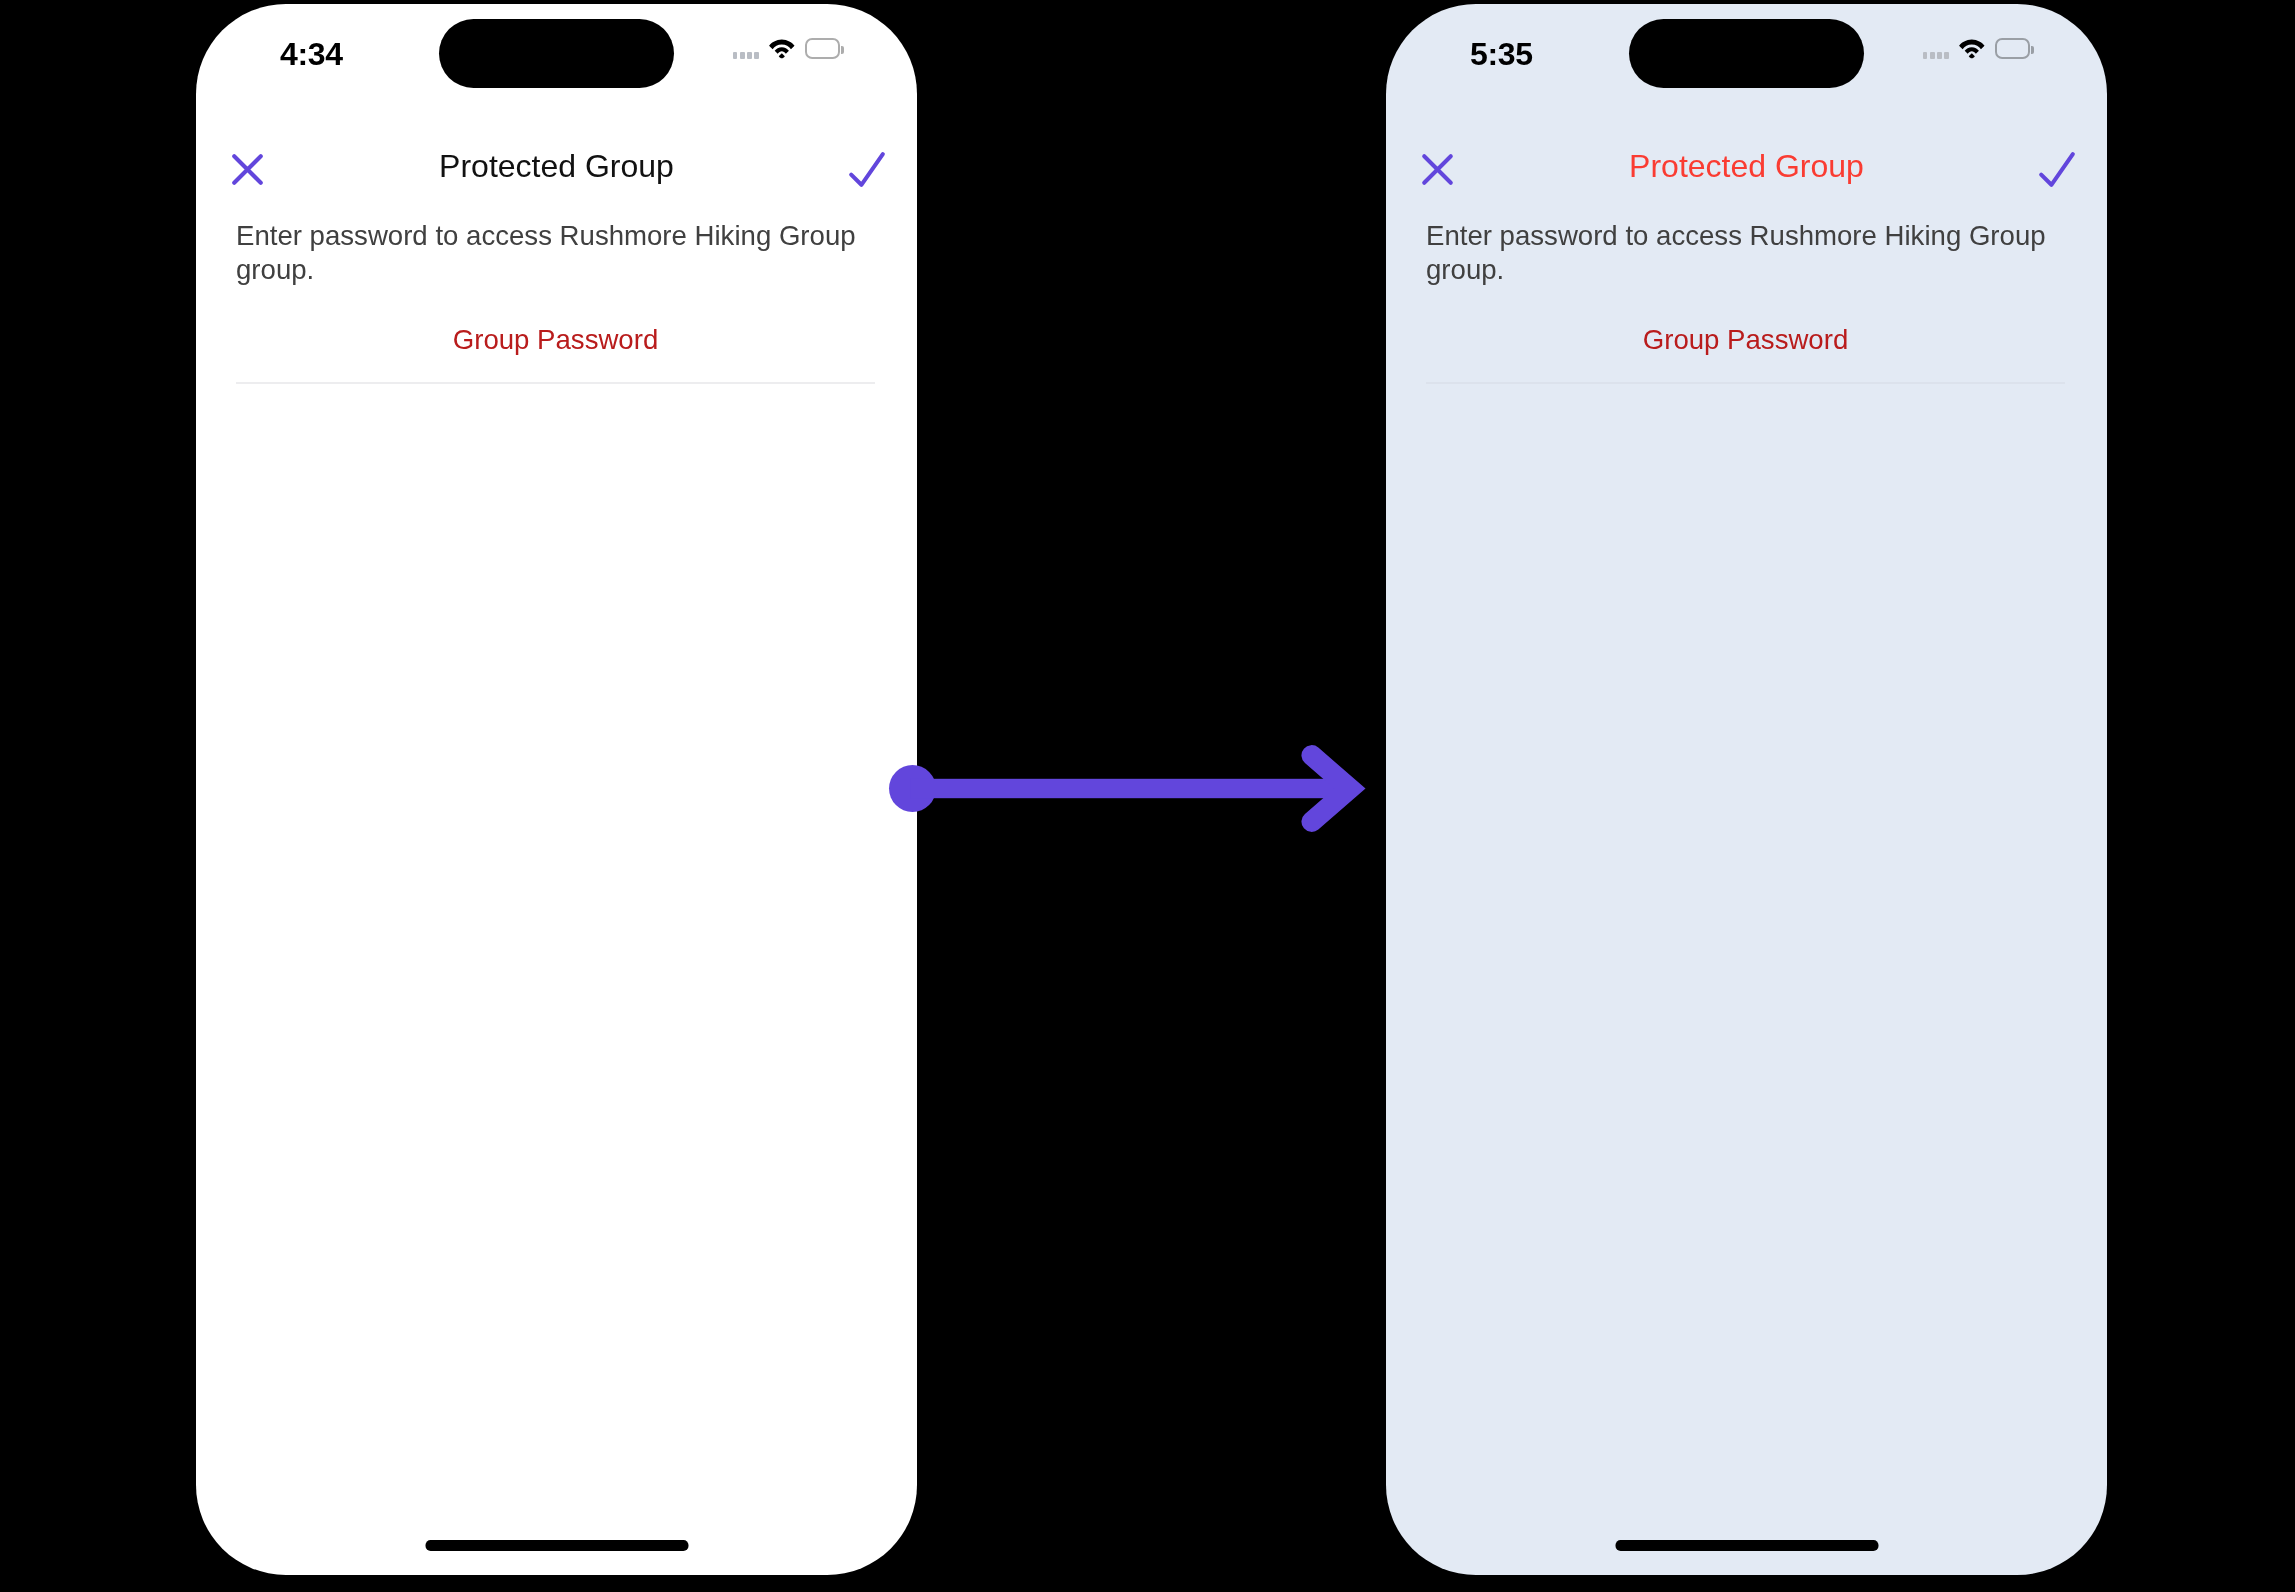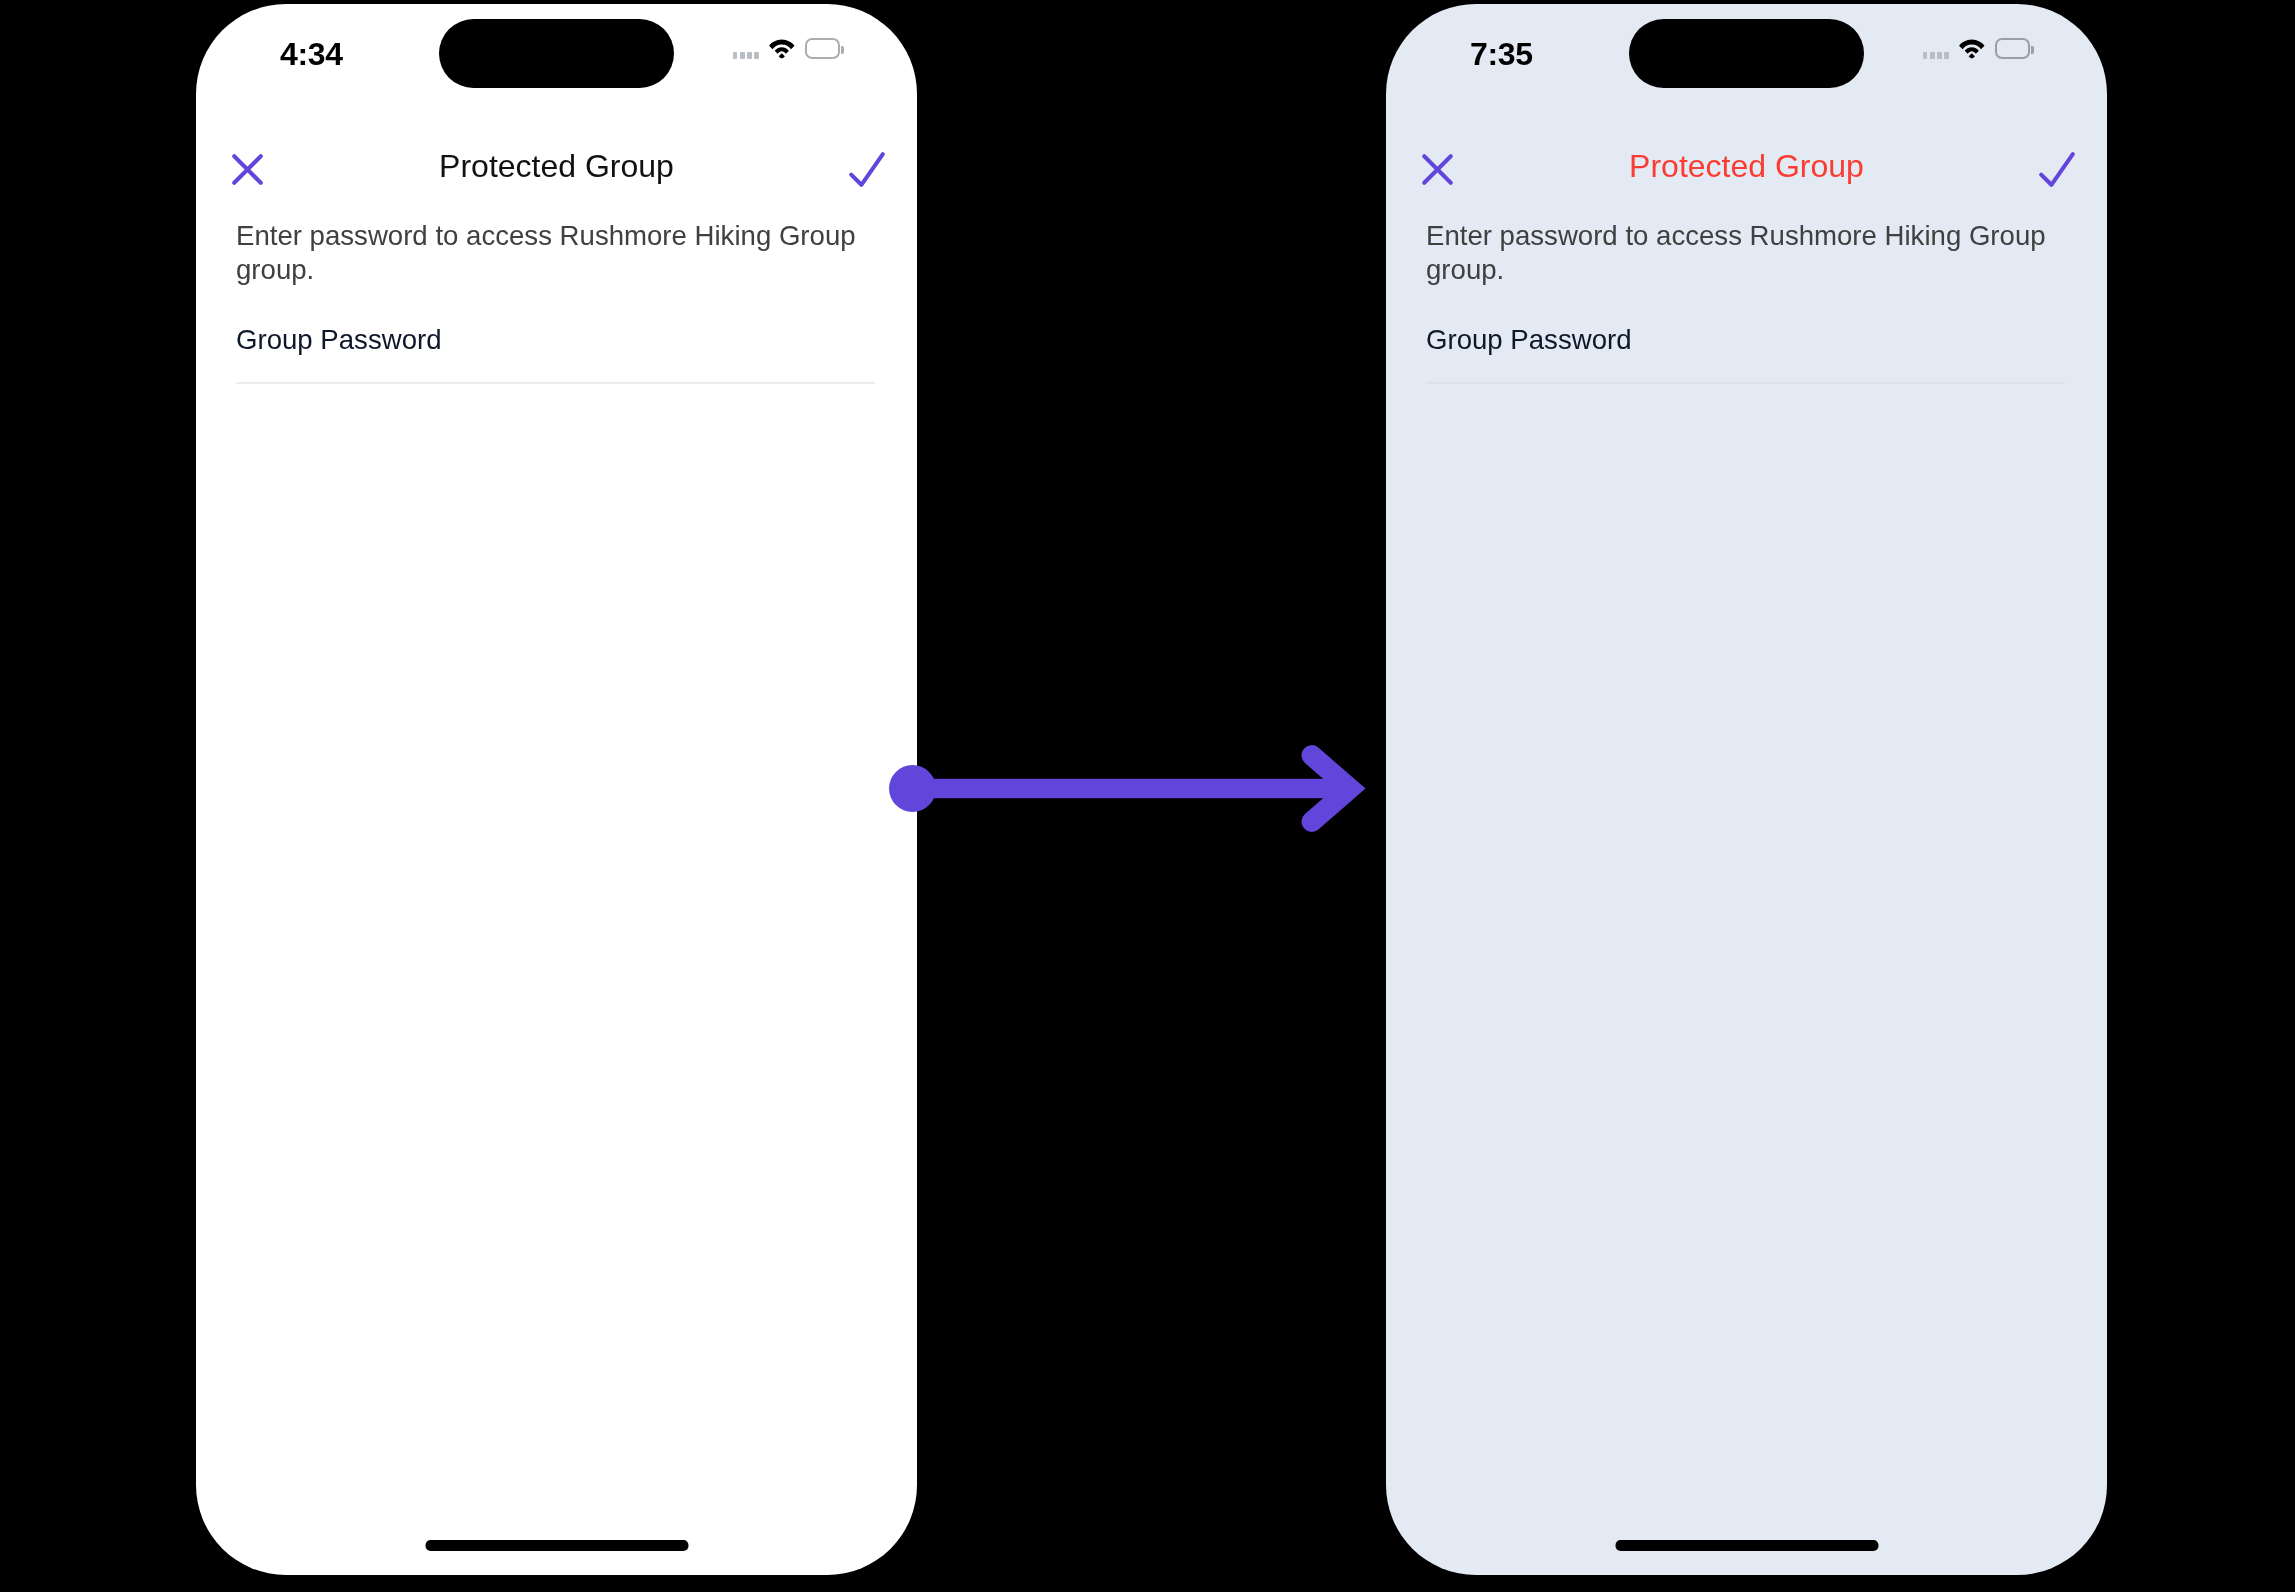--- a/index.html
+++ b/index.html
@@ -143,22 +143,23 @@
     color: #404040;
   }
   .field {
     position: absolute;
     top: 122px;
     left: 40px;
     width: 639px;
   }
   .field-label {
     font-size: 27.6px;
-    color: #0f172a;
+    color: #b91c1c;
     line-height: 1.1;
+    text-align: center;
   }
   .field-underline {
     margin-top: 26.5px;
     height: 2px;
     background: #EDEDEF;
     width: 100%;
   }
   #phone-after .field-underline { background: #DCE2EC; }
 
   
@@ -229,21 +230,21 @@
 
 <svg id="transition-arrow" viewBox="0 0 960 170">
   <circle cx="48" cy="85" r="46" fill="#6246DC"></circle>
   <rect x="44" y="66" width="850" height="38" fill="#6246DC"></rect>
   <path d="M830 20 L905 85 L830 150" stroke="#6246DC" stroke-width="40" fill="none" stroke-linecap="round" stroke-linejoin="miter"></path>
 </svg>
 
 <div class="phone" id="phone-after">
 
   <div class="status-bar">
-    <div class="status-time">7:35</div>
+    <div class="status-time">5:35</div>
     <div class="dynamic-island"></div>
     <div class="status-right">
       <span class="sig-icon">
           <i></i>
           <i></i>
           <i></i>
           <i></i>
         </span>
       <svg class="wifi-icon" viewBox="0 0 54 42">
         <path d="M27 3 C16 3 7 9 2 15 L9 22 C13 17 19 13 27 13 C35 13 41 17 45 22 L52 15 C47 9 38 3 27 3 Z" fill="#000"></path>

